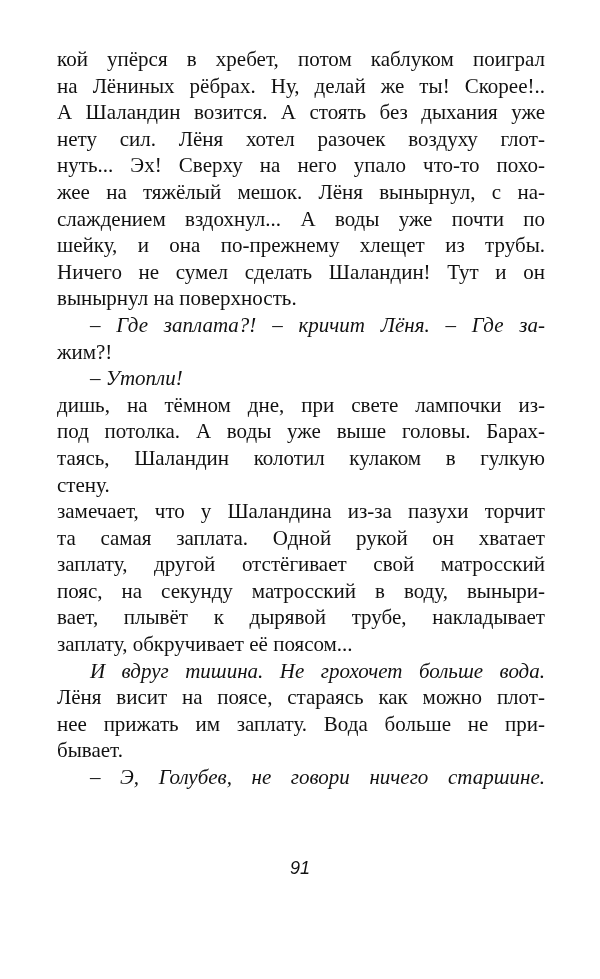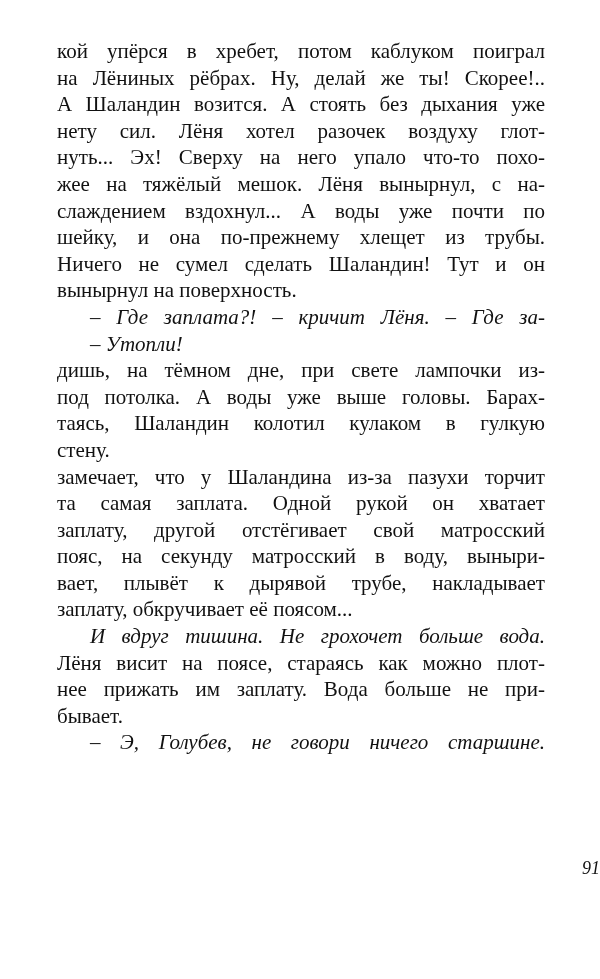--- a/index.html
+++ b/index.html
@@ -1,62 +1,63 @@
 <!DOCTYPE html>
 <html><head>
 <meta charset="utf-8">
 <style>
   html, body { margin: 0; padding: 0; background: #ffffff; }
   body { width: 600px; height: 979px; position: relative; overflow: hidden; }
   .page {
     position: absolute;
     left: 57px;
-    top: 38px;
+    top: 46px;
     width: 488px;
     font-family: "Liberation Serif", "DejaVu Serif", serif;
     font-size: 21px;
     line-height: 26.6px;
     color: #111111;
   }
   .line {
     display: block;
     white-space: nowrap;
     text-align: justify;
     text-align-last: justify;
     height: 26.6px;
   }
   .line.last { text-align-last: left; }
   .line.indent { padding-left: 33px; font-style: italic; }
   .page-number {
     position: absolute;
     left: 0;
     width: 600px;
     top: 858px;
-    text-align: right;
-    font-family: Liberation Serif, serif;
+    text-align: center;
+    font-family: Liberation Sans, sans-serif;
     font-style: italic;
     font-size: 18px;
     color: #111111;
   }
 </style>
 </head>
 <body>
 
 <div class="page">
   <span class="line">кой упёрся в хребет, потом каблуком поиграл</span>
   <span class="line">на Лёниных рёбрах. Ну, делай же ты! Скорее!..</span>
   <span class="line">А Шаландин возится. А стоять без дыхания уже</span>
   <span class="line">нету сил. Лёня хотел разочек воздуху глот-</span>
   <span class="line">нуть... Эх! Сверху на него упало что-то похо-</span>
   <span class="line">жее на тяжёлый мешок. Лёня вынырнул, с на-</span>
   <span class="line">слаждением вздохнул... А воды уже почти по</span>
   <span class="line">шейку, и она по-прежнему хлещет из трубы.</span>
   <span class="line">Ничего не сумел сделать Шаландин! Тут и он</span>
   <span class="line last">вынырнул на поверхность.</span>
   <span class="line indent">– Где заплата?! – кричит Лёня. – Где за-</span>
+  <span class="line last">жим?!</span>
   <span class="line indent last">– Утопли!</span>
   <span class="line">дишь, на тёмном дне, при свете лампочки из-</span>
   <span class="line">под потолка. А воды уже выше головы. Барах-</span>
   <span class="line">таясь, Шаландин колотил кулаком в гулкую</span>
   <span class="line last">стену.</span>
   <span class="line">замечает, что у Шаландина из-за пазухи торчит</span>
   <span class="line">та самая заплата. Одной рукой он хватает</span>
   <span class="line">заплату, другой отстёгивает свой матросский</span>
   <span class="line">пояс, на секунду матросский в воду, выныри-</span>
   <span class="line">вает, плывёт к дырявой трубе, накладывает</span>

